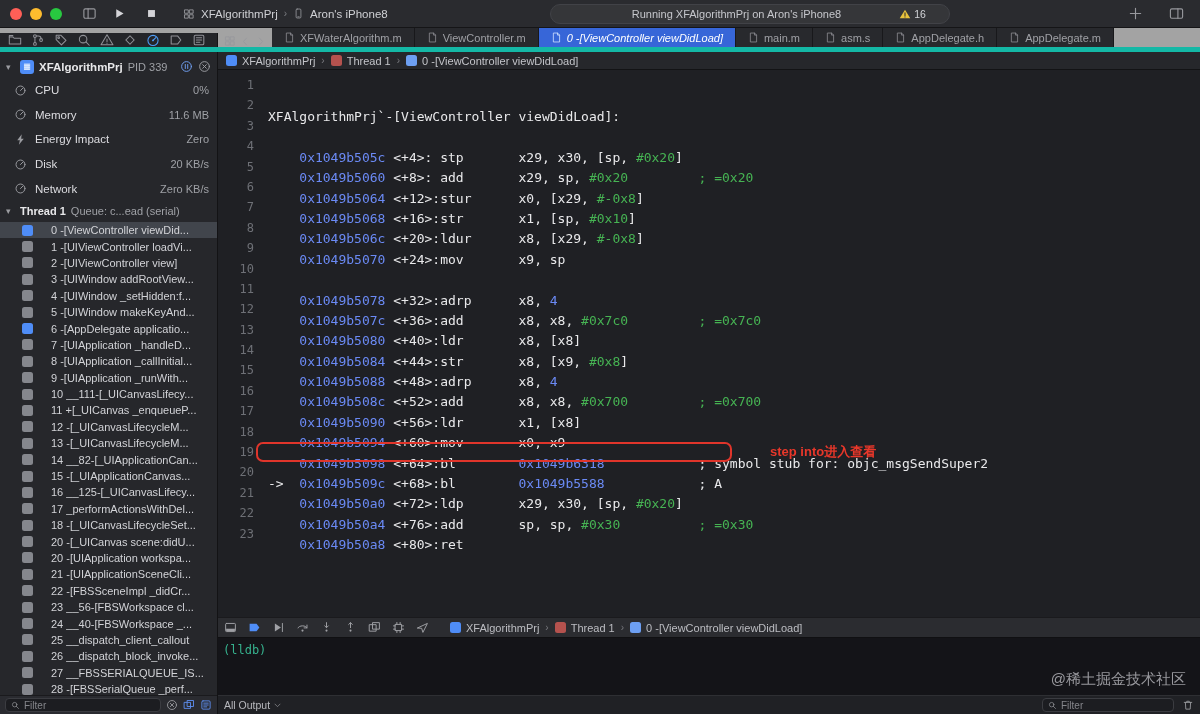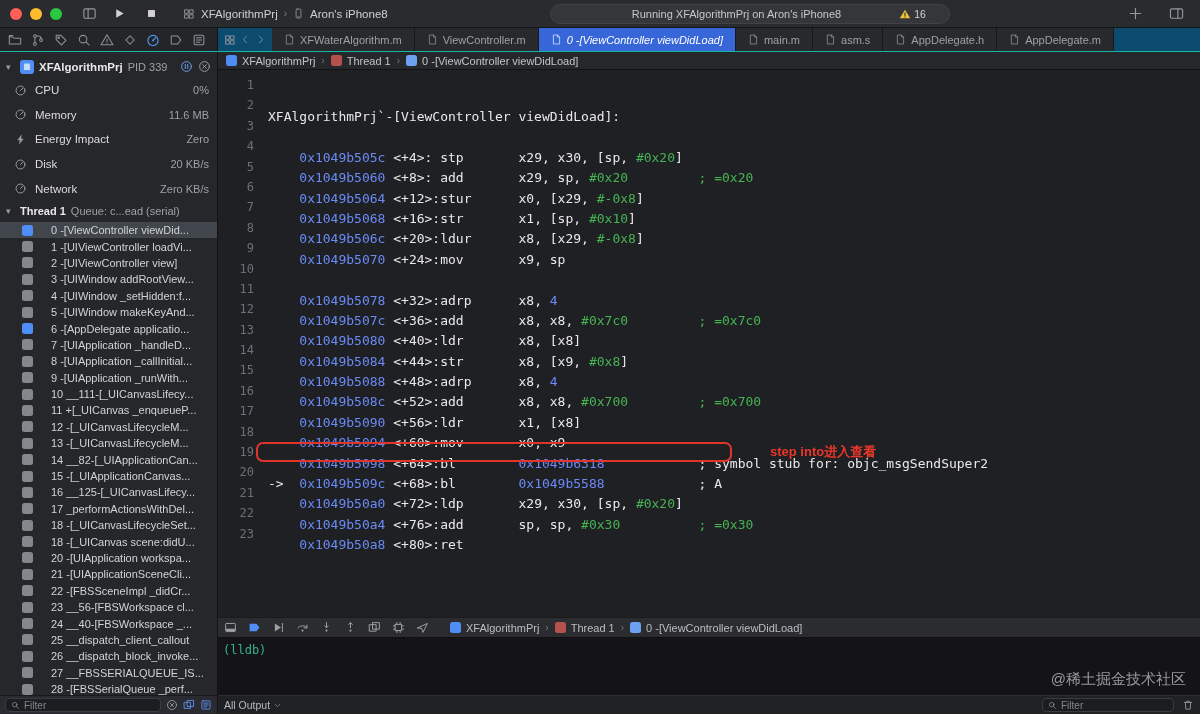--- a/index.html
+++ b/index.html
@@ -24,21 +24,21 @@
   .scheme { display:flex; align-items:center; gap:6px; margin-left:16px; color:#cfd0d4; font-size:11.5px; }
   .scheme .sep { color:#7c7d82; font-size:10px; }
   .status-pill { margin:0 auto; width:400px; height:20px; background:#353639; border:1px solid #414247;
     border-radius:10px; display:flex; align-items:center; padding:0 23px; font-size:11px; color:#c6c7cc; }
   .status-pill .stxt { flex:1; text-align:center; white-space:nowrap; overflow:hidden; }
   .warncl { display:flex; align-items:center; gap:3px; color:#e9c33c; }
   .warncl .wnum { color:#d2d3d7; font-size:10.5px; }
   .tb-right { display:flex; align-items:center; gap:14px; margin-left:10px; }
 
   
-  .tabrow { height:24px; background:#0c4a6e; display:flex; flex:none; border-bottom:1px solid #14b8a6; }
+  .tabrow { height:24px; background:#a3a3a3; display:flex; flex:none; border-bottom:5px solid #14b8a6;align-items:flex-end; }
   .navstrip { width:218px; flex:none; display:flex; align-items:center; gap:9px; padding:0 8px;
     border-right:1px solid #131315; background:#242529; }
   .nav-ic { width:14px; height:14px; color:#8f9096; cursor:default; }
   .nav-ic.active { color:#4f9df8; }
   .tabctl { display:flex; align-items:center; gap:4px; padding:0 6px; }
   .tabctl .icon { width:13px; height:13px; }
   .tabs { display:flex; flex:1; height:100%; overflow:hidden; }
   .tab { display:flex; align-items:center; gap:5px; padding:0 12px; font-size:11px; color:#9fa0a5;
     background:#28292d; border-right:1px solid #18181b; white-space:nowrap; }
   .tab .icon { width:11px; height:11px; color:#8a8b90; }
@@ -426,21 +426,21 @@
             <div class="frame">
     <span class="ficon"></span>
     <span class="flabel">17 _performActionsWithDel...</span>
             </div>
             <div class="frame">
     <span class="ficon"></span>
     <span class="flabel">18 -[_UICanvasLifecycleSet...</span>
             </div>
             <div class="frame">
     <span class="ficon"></span>
-    <span class="flabel">18 -[_UICanvas scene:didU...</span>
+    <span class="flabel">20 -[_UICanvas scene:didU...</span>
             </div>
             <div class="frame">
     <span class="ficon"></span>
     <span class="flabel">20 -[UIApplication workspa...</span>
             </div>
             <div class="frame">
     <span class="ficon"></span>
     <span class="flabel">21 -[UIApplicationSceneCli...</span>
             </div>
             <div class="frame">

